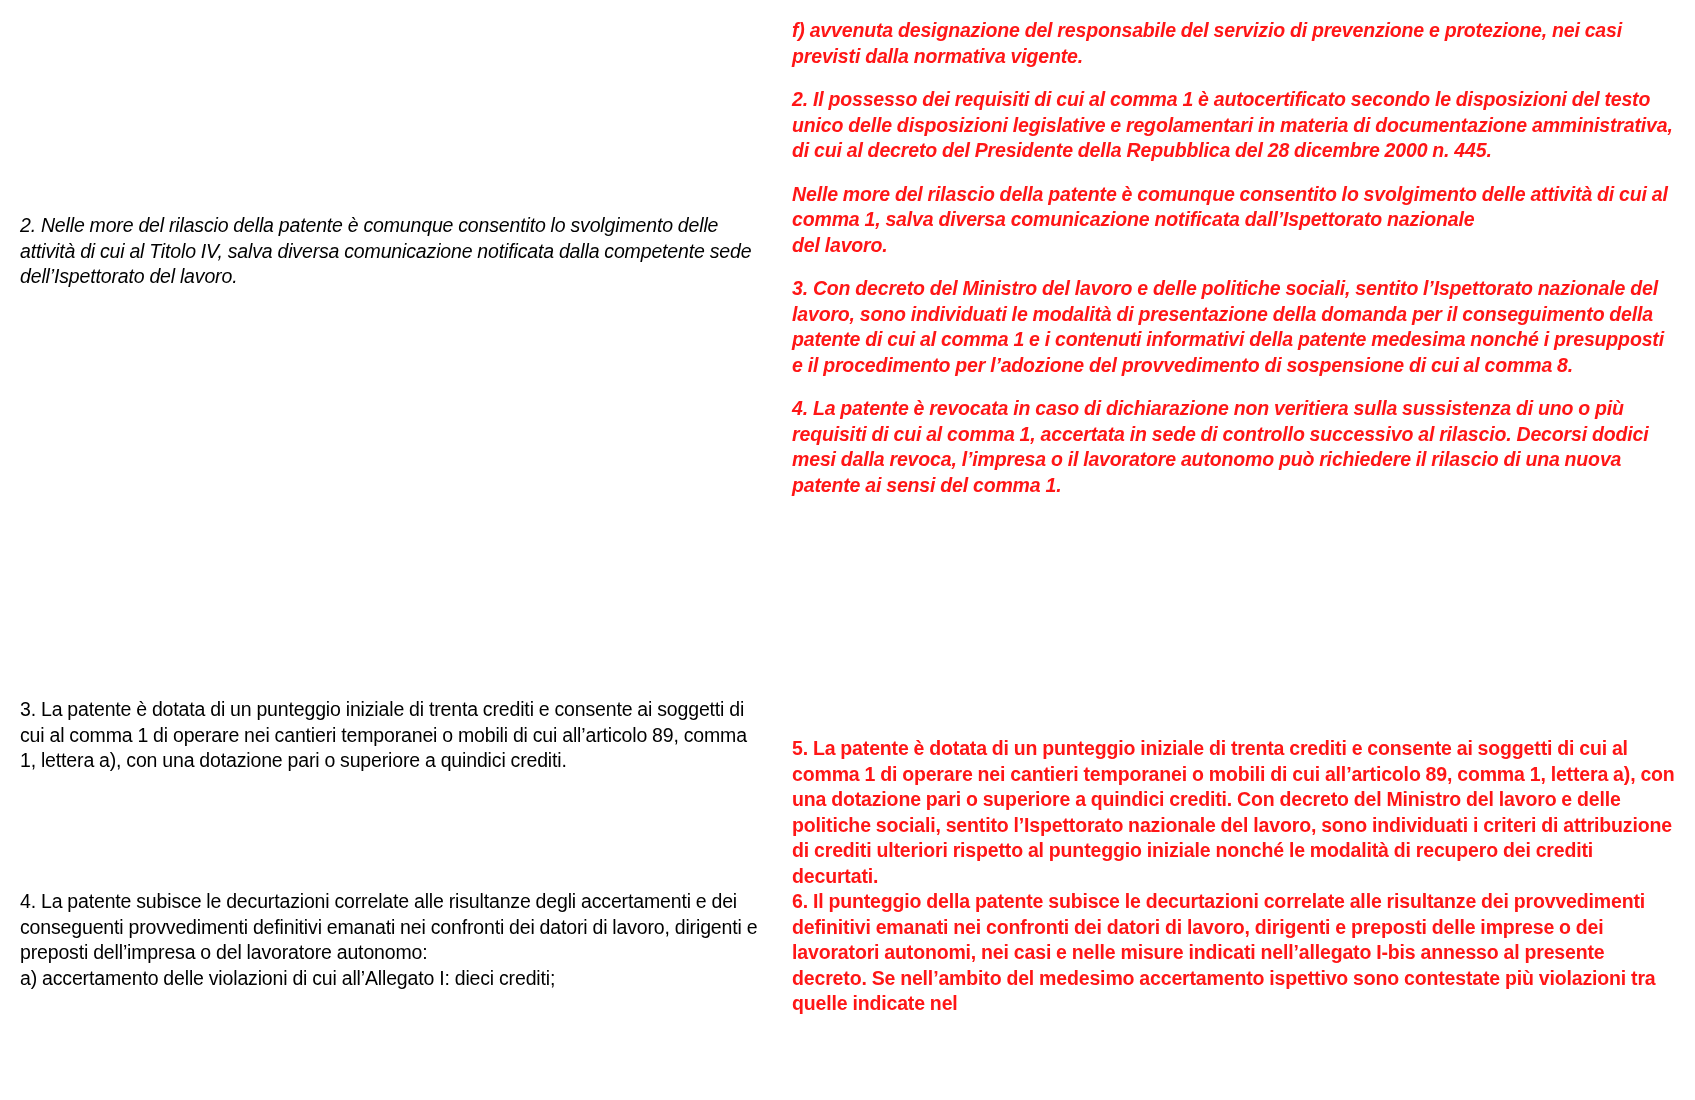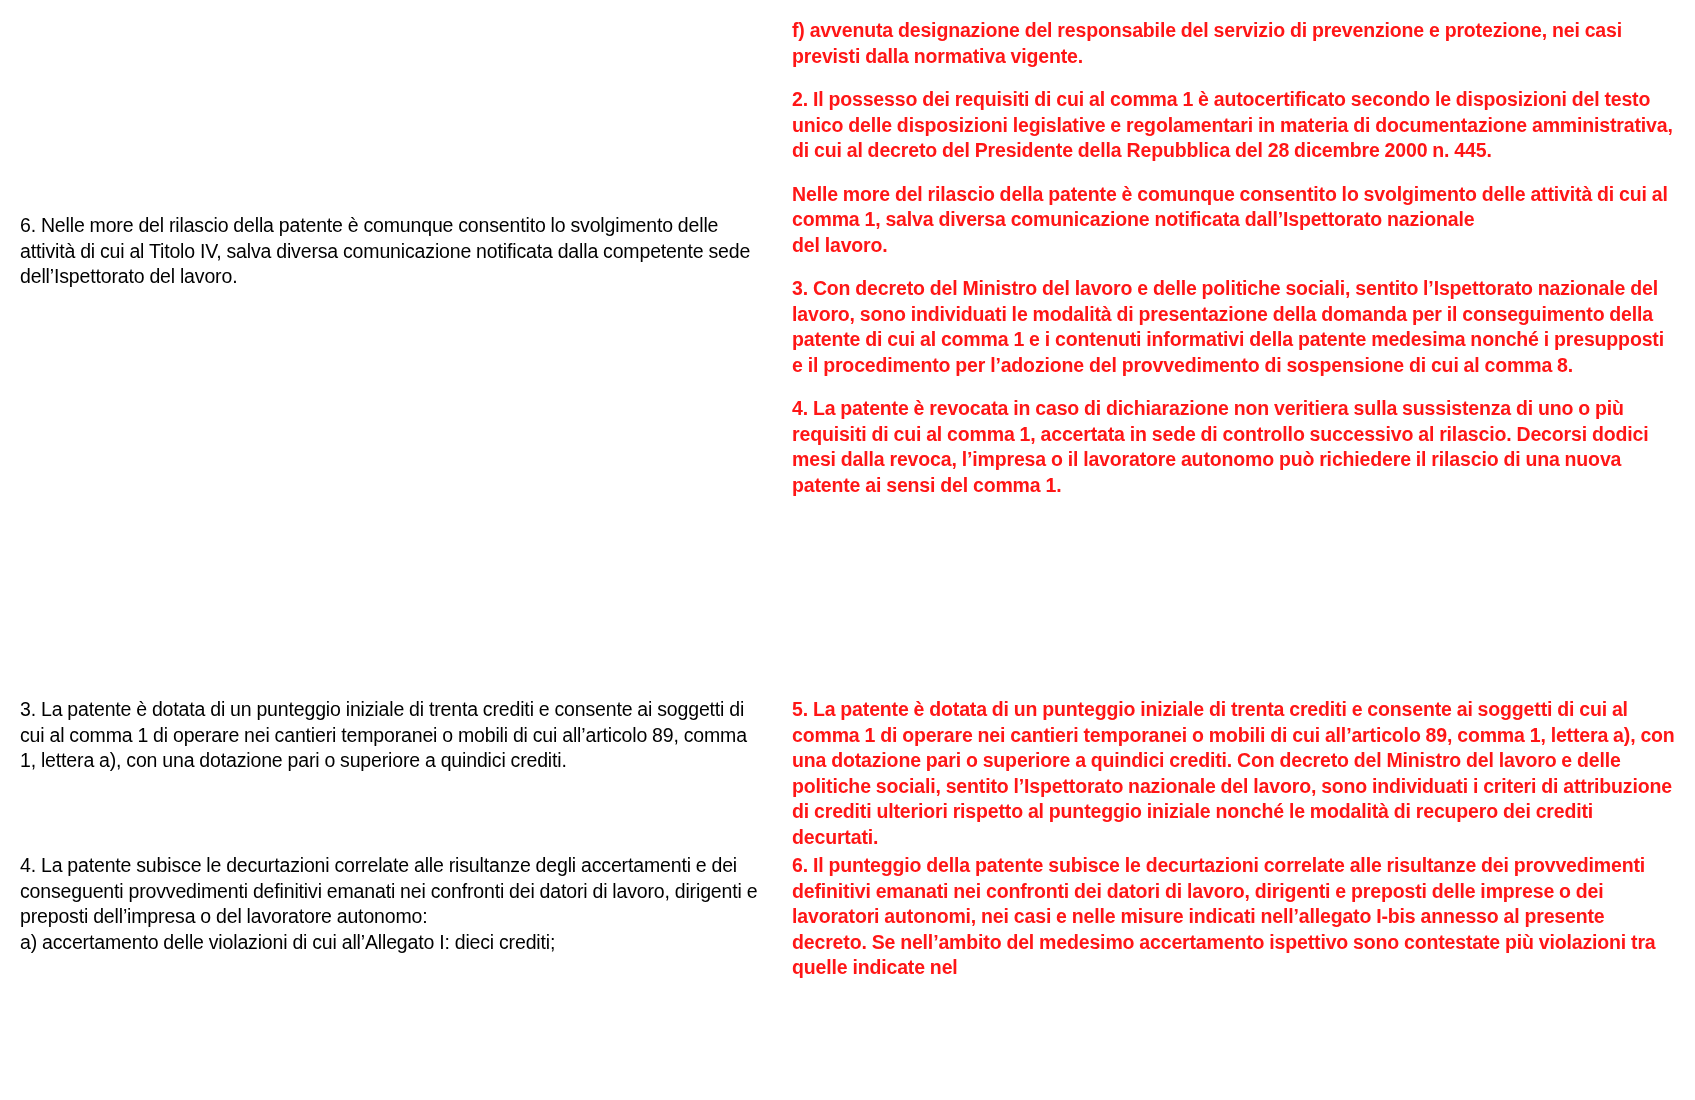--- a/index.html
+++ b/index.html
@@ -31,21 +31,21 @@
     table-layout: fixed;
   }
 
   .cmp-table td {
     vertical-align: top;
     padding: 0;
     border: 0;
   }
 
   
-  .frame-top    { border-top: 1px solid #d3d3d3; }
+  .frame-top    { border-top: 1px solid #d3d3d3; font-style: italic; }
   .frame-left   { border-left: 1px solid #d3d3d3; }
   .frame-right  { border-right: 1px solid #d3d3d3; }
   .col-split    { border-right: 1px solid #d3d3d3; }
   .row-split    { border-bottom: 1px solid #d3d3d3; }
 
   .col-left  { width: 772px; }
   .col-right { width: 911px; }
 
   .cell-inner {
     padding: 0 14px 0 14px;
@@ -74,21 +74,21 @@
 
   .para + .para {
     margin-top: 18px;
   }
 
   
   .r1 .orig .cell-inner { padding-top: 205px; }
   .r1 .amend .cell-inner { padding-top: 10px; }
 
   .r2 .orig .cell-inner { padding-top: 0px; }
-  .r2 .amend .cell-inner { padding-top: 0px; }
+  .r2 .amend .cell-inner { padding-top: 0px; margin-top: 39px; }
 
   .r3 .orig .cell-inner { padding-top: 0px; }
   .r3 .amend .cell-inner { padding-top: 0px; }
 
   .h-r1 { height: 689px; }
   .h-r2 { height: 156px; }
   .h-r3 { height: 247px; }
 
   .nowrap-break { white-space: pre-line; }
 </style>
@@ -96,21 +96,21 @@
 <body>
 
 <div class="page">
 
   <table class="cmp-table">
     <tbody>
 
       <tr class="r1">
         <td class="col-left frame-top frame-left row-split h-r1 col-split orig">
           <div class="cell-inner">
-            <p class="para nowrap-break">6. Nelle more del rilascio della patente è comunque consentito lo svolgimento delle attività di cui al Titolo IV, salva diversa comunicazione notificata dalla competente sede dell’Ispettorato del lavoro.</p>
+            <p class="para nowrap-break">2. Nelle more del rilascio della patente è comunque consentito lo svolgimento delle attività di cui al Titolo IV, salva diversa comunicazione notificata dalla competente sede dell’Ispettorato del lavoro.</p>
           </div>
         </td>
         <td class="col-right frame-top frame-right h-r1 amend">
           <div class="cell-inner">
             <p class="para nowrap-break">f) avvenuta designazione del responsabile del servizio di prevenzione e protezione, nei casi previsti dalla normativa vigente.</p>
             <p class="para nowrap-break">2. Il possesso dei requisiti di cui al comma 1 è autocertificato secondo le disposizioni del testo unico delle disposizioni legislative e regolamentari in materia di documentazione amministrativa, di cui al decreto del Presidente della Repubblica del 28 dicembre 2000 n. 445.</p>
             <p class="para nowrap-break">Nelle more del rilascio della patente è comunque consentito lo svolgimento delle attività di cui al comma 1, salva diversa comunicazione notificata dall’Ispettorato nazionale
 del lavoro.</p>
             <p class="para nowrap-break">3. Con decreto del Ministro del lavoro e delle politiche sociali, sentito l’Ispettorato nazionale del lavoro, sono individuati le modalità di presentazione della domanda per il conseguimento della patente di cui al comma 1 e i contenuti informativi della patente medesima nonché i presupposti e il procedimento per l’adozione del provvedimento di sospensione di cui al comma 8.</p>
             <p class="para nowrap-break">4. La patente è revocata in caso di dichiarazione non veritiera sulla sussistenza di uno o più requisiti di cui al comma 1, accertata in sede di controllo successivo al rilascio. Decorsi dodici mesi dalla revoca, l’impresa o il lavoratore autonomo può richiedere il rilascio di una nuova patente ai sensi del comma 1.</p>

